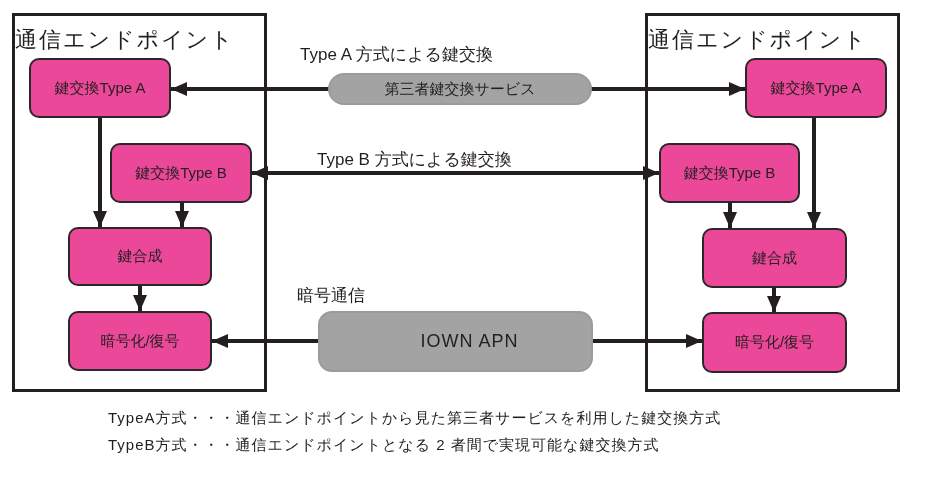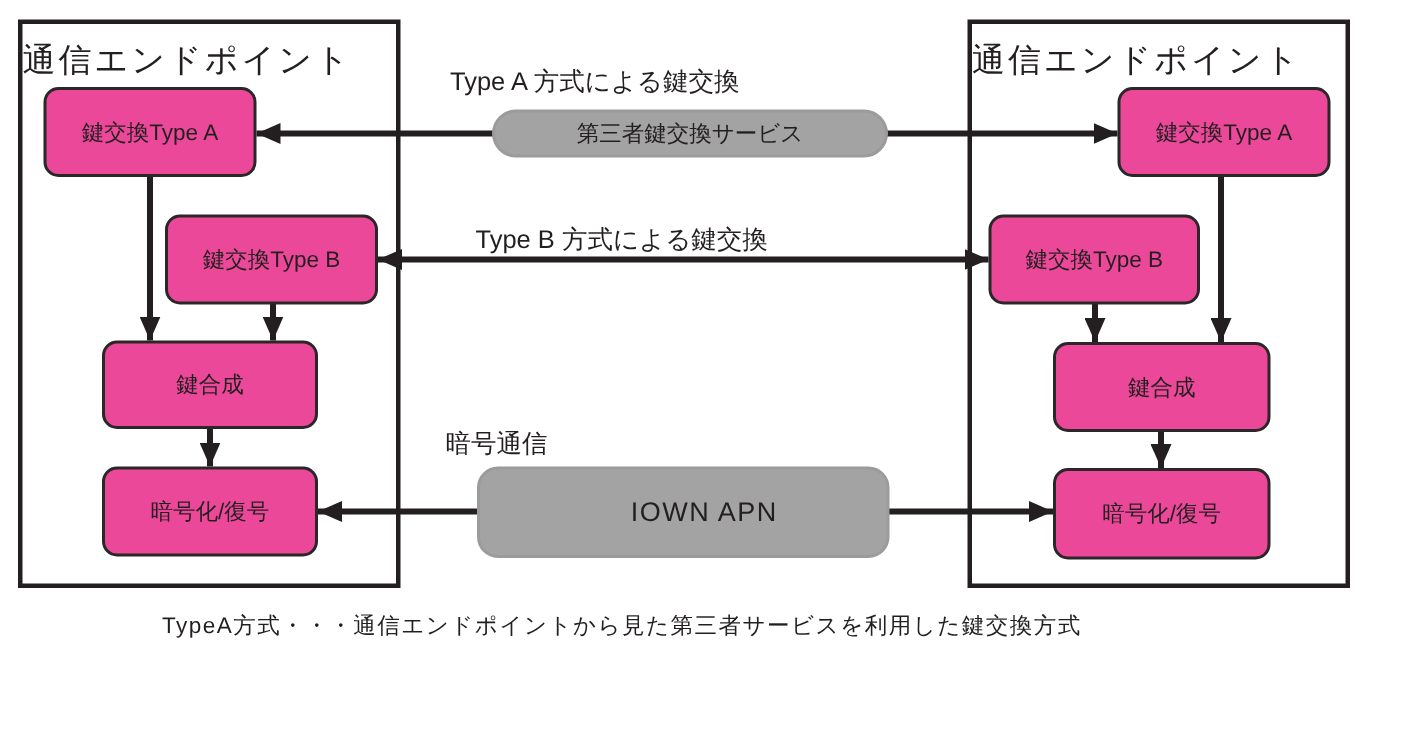--- a/index.html
+++ b/index.html
@@ -132,15 +132,16 @@
   <div class="channel" id="iown">
     <span>IOWN APN</span>
   </div>
 
   <div class="flabel" style="left:300px;top:43px;">Type A 方式による鍵交換</div>
   <div class="flabel" style="left:297px;top:284px;">暗号通信</div>
   <div class="flabel" style="left:317px;top:148px;">Type B 方式による鍵交換</div>
 
   <div id="notes">
     <div>TypeA方式・・・通信エンドポイントから見た第三者サービスを利用した鍵交換方式</div>
+    <div>TypeB方式・・・通信エンドポイントとなる 2 者間で実現可能な鍵交換方式</div>
   </div>
 
 </div>
 
 </body></html>

